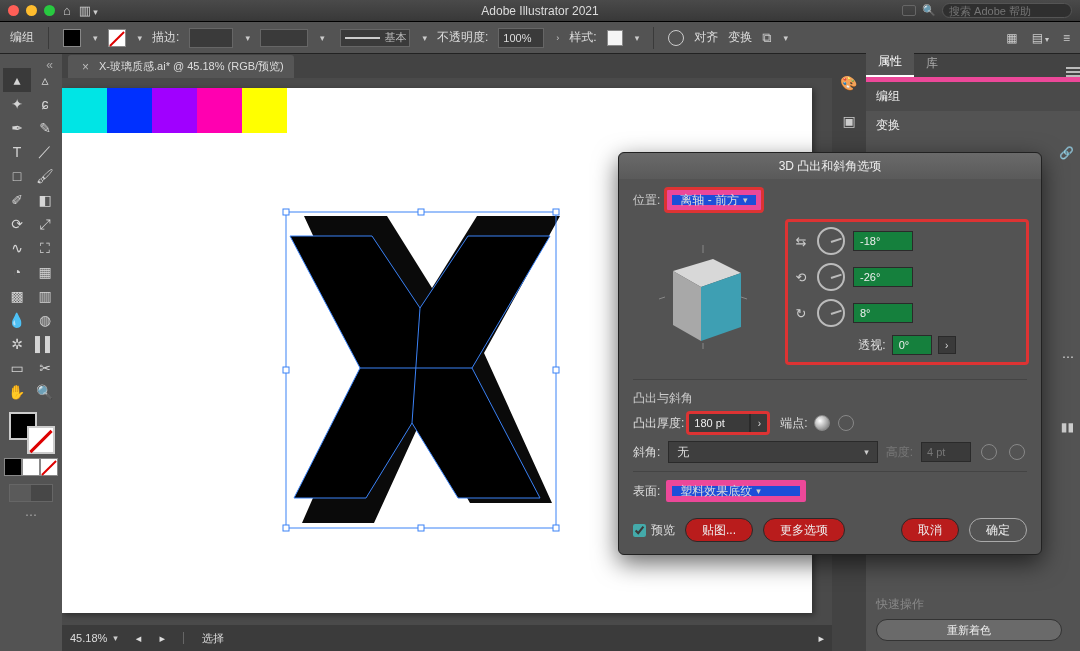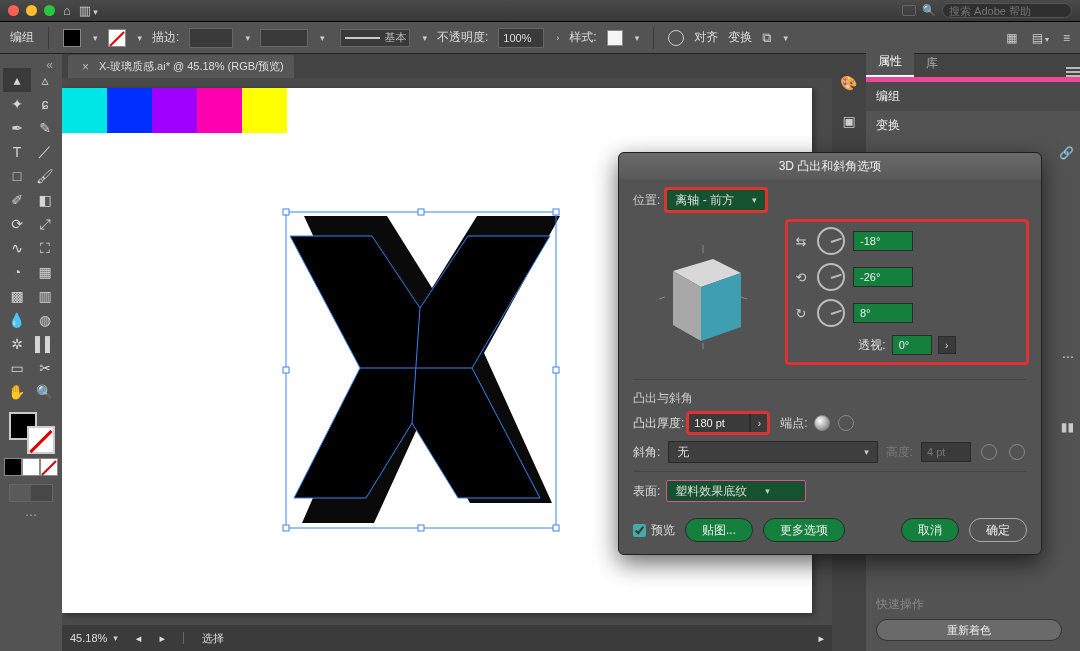--- a/index.html
+++ b/index.html
@@ -83,21 +83,21 @@
   .rp-btnrow{ display:flex; gap:6px; margin-bottom:8px;}
   .rp-btnrow .rp-btn{ flex:1;}
   .rp-dim{ color:#888;}
 
   
   .dialog{ position:absolute; left:618px; top:152px; width:424px; background:#535353; border:1px solid #222; border-radius:6px; box-shadow:0 8px 24px rgba(0,0,0,.6); font-size:12px; color:#ddd;}
   .dlg-title{ height:26px; background:linear-gradient(#6a6a6a,#5a5a5a); border-radius:6px 6px 0 0; display:flex; align-items:center; justify-content:center; font-size:12px; color:#eee;}
   .dlg-body{ padding:10px 14px 12px 14px;}
   .dlg-row{ display:flex; align-items:center; gap:6px; margin-bottom:10px;}
   .dlg-label{ color:#ccc;}
-  .dlg-select{ background:#14532d; border:1px solid #ec4899; height:22px; display:flex; align-items:center; padding:0 8px; gap:16px; border-radius:2px;}
+  .dlg-select{ background:#1d4ed8; border:6px solid #ec4899; height:22px; display:flex; align-items:center; padding:0 8px; gap:2px; border-radius:2px;}
   .dlg-select .caret{font-size:9px;}
   .hl-red{ outline:3px solid #d33; outline-offset:-1px; border-radius:2px;}
   .preview3d{ display:flex; gap:14px; align-items:flex-start;}
   .cube-box{ width:140px; height:150px; position:relative; display:flex; align-items:center; justify-content:center;}
   .rotation-box{ flex:1; padding:6px 6px 8px 6px; position:relative;}
   .rot-row{ display:flex; align-items:center; gap:8px; margin-bottom:8px;}
   .rot-ico{ width:16px; color:#ccc; font-size:13px; text-align:center;}
   .dial{ width:28px; height:28px; border:2px solid #bbb; border-radius:50%; position:relative;}
   .dial::after{content:"";position:absolute;left:50%;top:50%;width:11px;height:2px;background:#bbb;transform-origin:left center;}
   .rot-input{ background:#15803d; border:1px solid #2a2a2a; width:60px; height:20px; color:#eee; padding:0 6px; font-size:11px;}
@@ -110,39 +110,40 @@
   .depth-input{ background:#3a3a3a; border:1px solid #2a2a2a; width:62px; height:20px; color:#eee; padding:0 5px; font-size:11px;}
   .depth-step{ width:18px; height:20px; background:#3a3a3a; border:1px solid #2a2a2a; display:flex; align-items:center; justify-content:center; font-size:10px;}
   .cap-ico{ width:16px;height:16px;border-radius:50%;border:1px solid #888;display:inline-block; margin:0 2px;}
   .cap-ico.solid{ background:radial-gradient(circle at 35% 35%, #fff, #666);}
   .bevel-row{ display:flex; align-items:center; gap:8px; margin-top:8px;}
   .bevel-select{ background:#3e3e3e; border:1px solid #2a2a2a; height:22px; flex:1; display:flex; align-items:center; justify-content:space-between; padding:0 8px;}
   .disabled{ color:#777;}
   .dlg-buttons{ display:flex; align-items:center; gap:10px; margin-top:16px;}
   .dlg-check{ display:flex; align-items:center; gap:5px;}
   .dlg-check input{accent-color:#4aa;}
-  .dlg-btn{ background:#15803d; border:1px solid #2a2a2a; color:#eee; height:24px; padding:0 16px; border-radius:12px; font-size:12px; display:flex; align-items:center;}
+  .dlg-btn{ background:#b91c1c; border:1px solid #2a2a2a; color:#eee; height:24px; padding:0 16px; border-radius:12px; font-size:12px; display:flex; align-items:center;}
   .dlg-btn.outlined{ background:transparent; border:1px solid #aaa;}
   .menu3{margin-left:auto;display:flex;flex-direction:column;gap:2px;width:14px;}
   .menu3 span{height:2px;background:#bbb;display:block;}
 
   
   .cube-svg{width:100px;height:110px;}
 </style>
 </head>
 <body>
 
 <div class="titlebar">
   <div class="traffic-lights">
     <div class="tlight tl-red"></div>
     <div class="tlight tl-yel"></div>
     <div class="tlight tl-grn"></div>
   </div>
   <span class="home-ico">⌂</span>
   <span class="layout-ico">▥<span class="caret">▾</span></span>
+  <div class="title-center">Adobe Illustrator 2021</div>
   <div class="search-area">
     <span class="sbadge"></span>
     <span style="font-size:11px;">🔍</span>
     <input class="search-input" placeholder="搜索 Adobe 帮助" style="">
   </div>
 </div>
 
 <div class="ctrlbar">
   <span class="label">编组</span>
   <div class="sep"></div>

